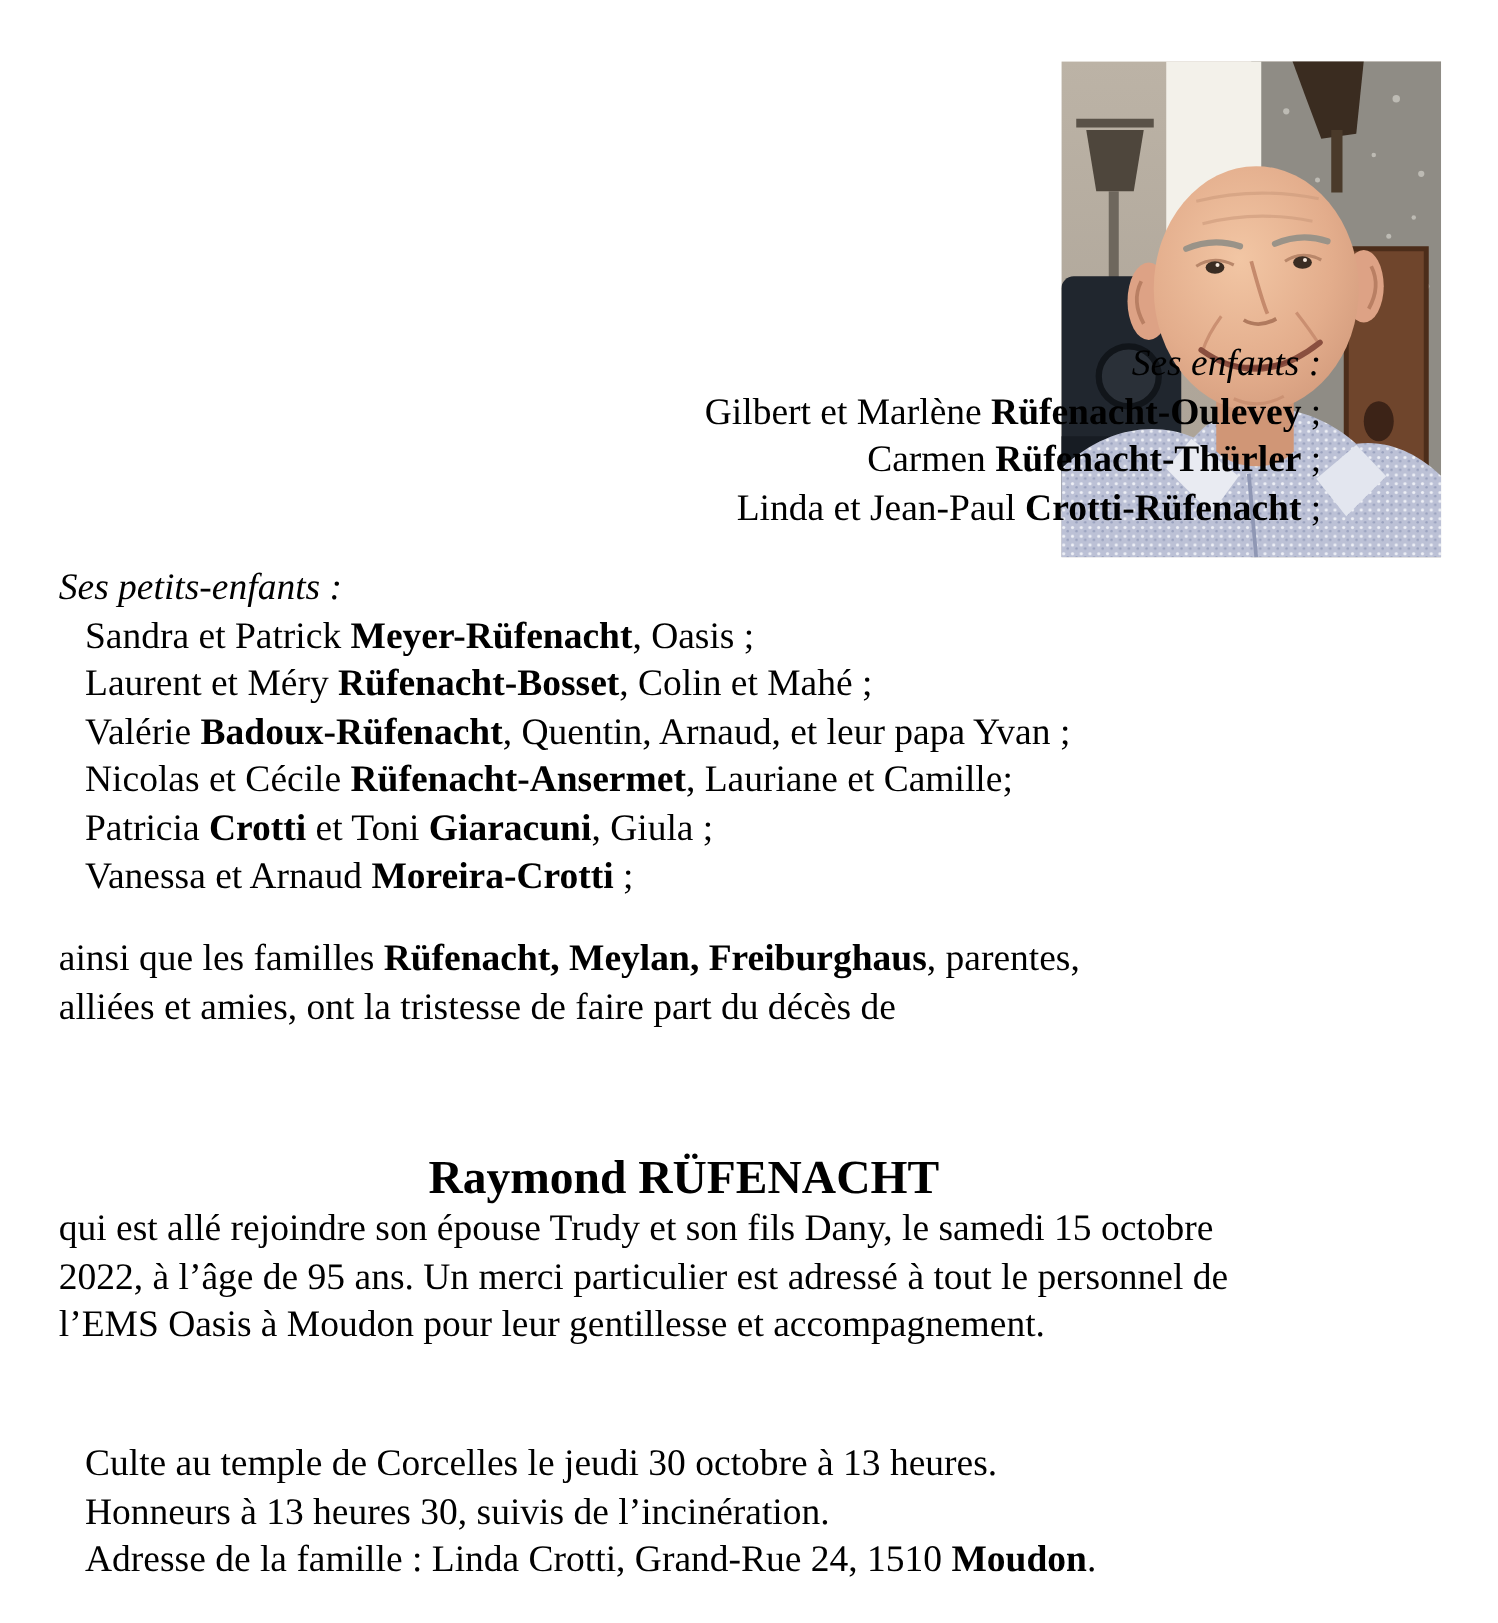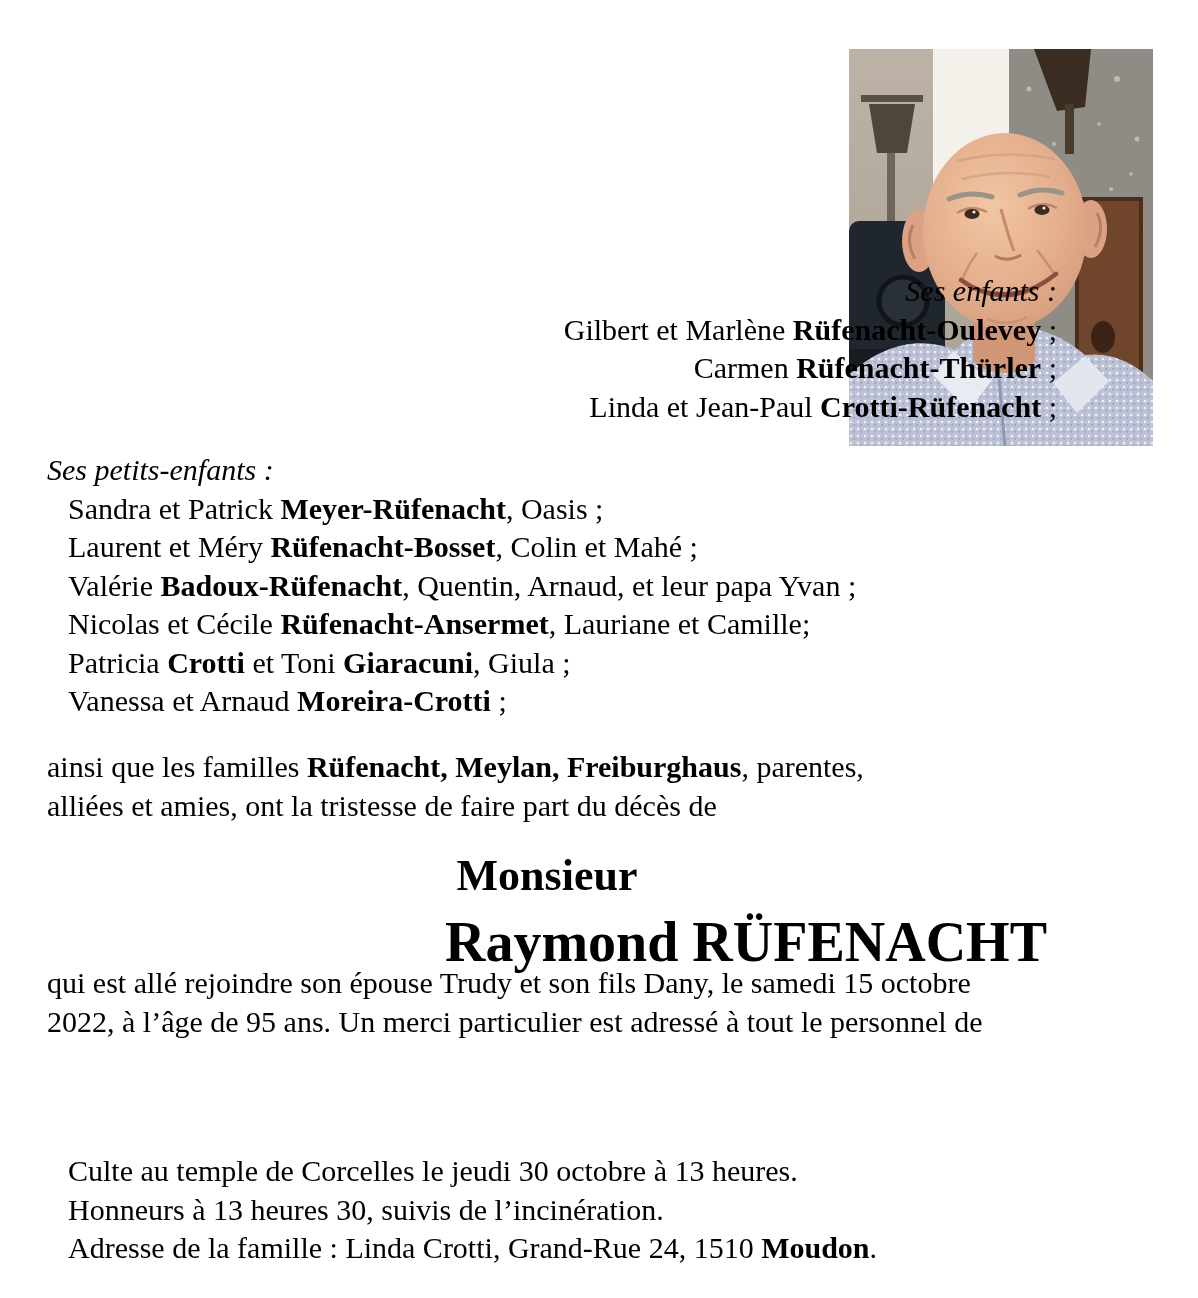--- a/index.html
+++ b/index.html
@@ -21,21 +21,21 @@
   .bold { font-weight: bold; }
 
   #sec-children       { top: 272px; text-align: right; }
   #sec-grandchildren  { top: 451px; }
   #sec-families       { top: 748px; }
   #sec-death          { top: 964px; }
   #sec-ceremony       { top: 1152px; }
 
   .title { position: absolute; left: 47px; width: 1000px; text-align: center; font-weight: bold; margin: 0; }
   #title1 { top: 848px;  font-size: 44px; line-height: 56px; }
-  #title2 { top: 912px;  font-size: 56px; line-height: 60px; text-align: right; }
+  #title2 { top: 912px;  font-size: 38px; line-height: 60px; }
 
   
   .photo {
     position: absolute; left: 849px; top: 49px;
     width: 304px; height: 397px; overflow: hidden;
   }
   .photo svg { display: block; width: 100%; height: 100%; }
 </style>
 </head>
 <body>
@@ -168,27 +168,27 @@
       </div>
   </section>
 
   <section class="sec" id="sec-families">
     <div>
         <div class="line"><span>ainsi que les familles </span><span class="bold">Rüfenacht, Meylan, Freiburghaus</span><span>, parentes,</span></div>
         <div class="line"><span>alliées et amies, ont la tristesse de faire part du décès de</span></div>
       </div>
   </section>
 
-  <h1 class="title" id="title1">Monsieur</h1>
   <h1 class="title" id="title2">Raymond RÜFENACHT</h1>
 
   <section class="sec" id="sec-death">
     <div>
         <div class="line"><span>qui est allé rejoindre son épouse Trudy et son fils Dany, le samedi 15 octobre</span></div>
         <div class="line"><span>2022, à l’âge de 95 ans. Un merci particulier est adressé à tout le personnel de</span></div>
+        <div class="line"><span>l’EMS Oasis à Moudon pour leur gentillesse et accompagnement.</span></div>
       </div>
   </section>
 
   <section class="sec" id="sec-ceremony">
     <div>
         <div class="line indent"><span>Culte au temple de Corcelles le jeudi 30 octobre à 13 heures.</span></div>
         <div class="line indent"><span>Honneurs à 13 heures 30, suivis de l’incinération.</span></div>
         <div class="line indent"><span>Adresse de la famille : Linda Crotti, Grand-Rue 24, 1510 </span><span class="bold">Moudon</span><span>.</span></div>
       </div>
   </section>

